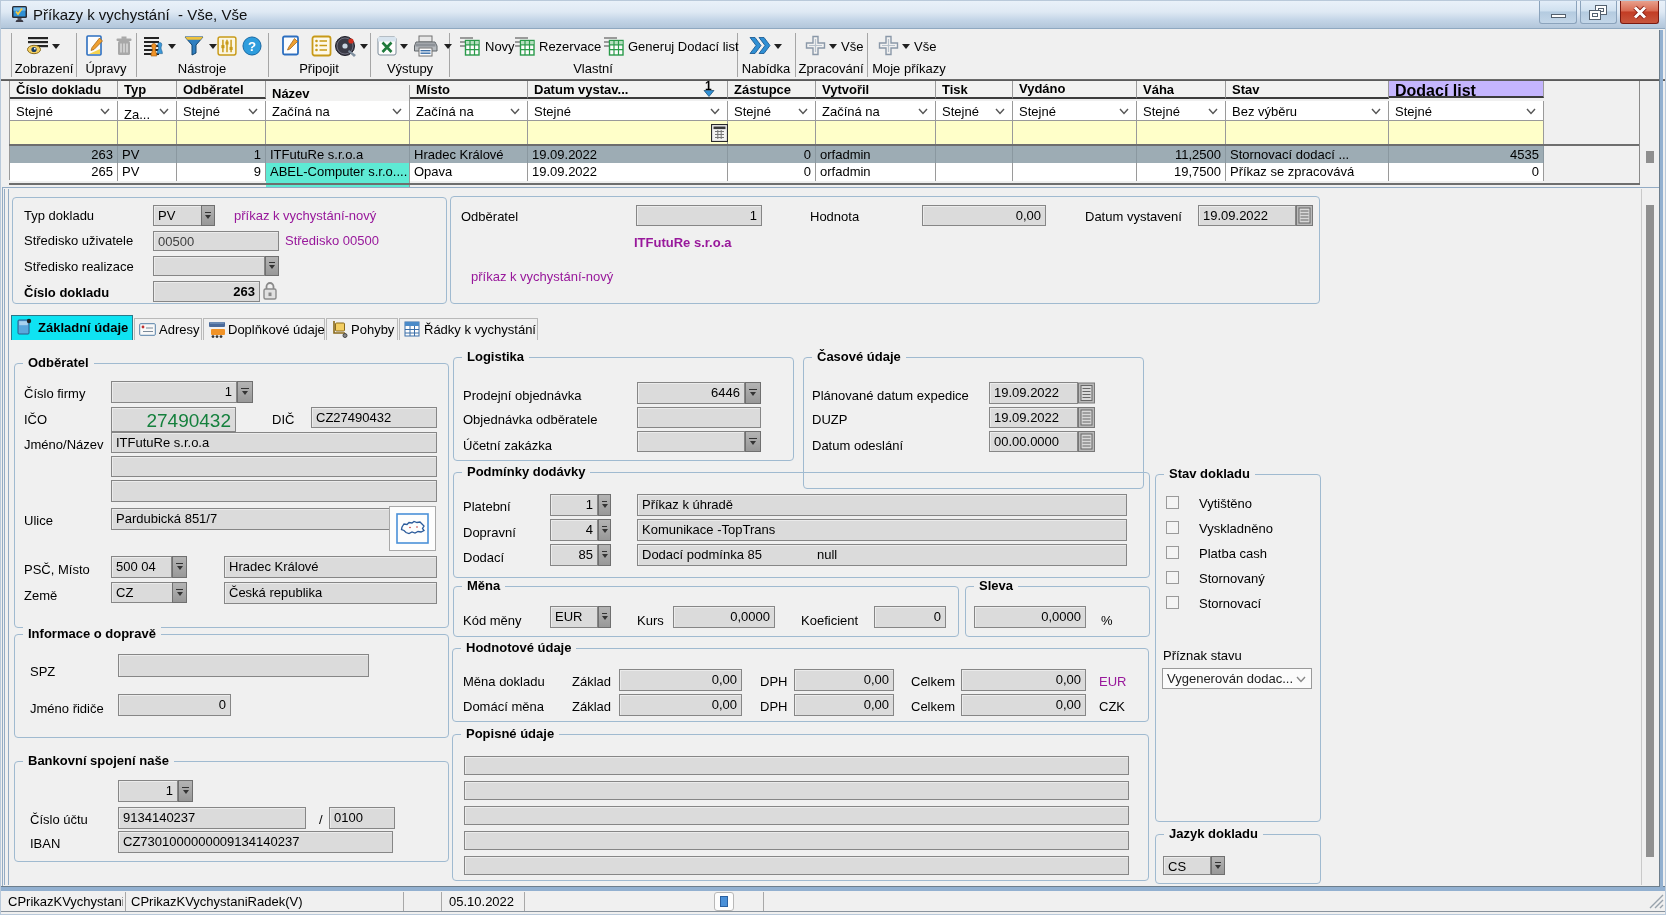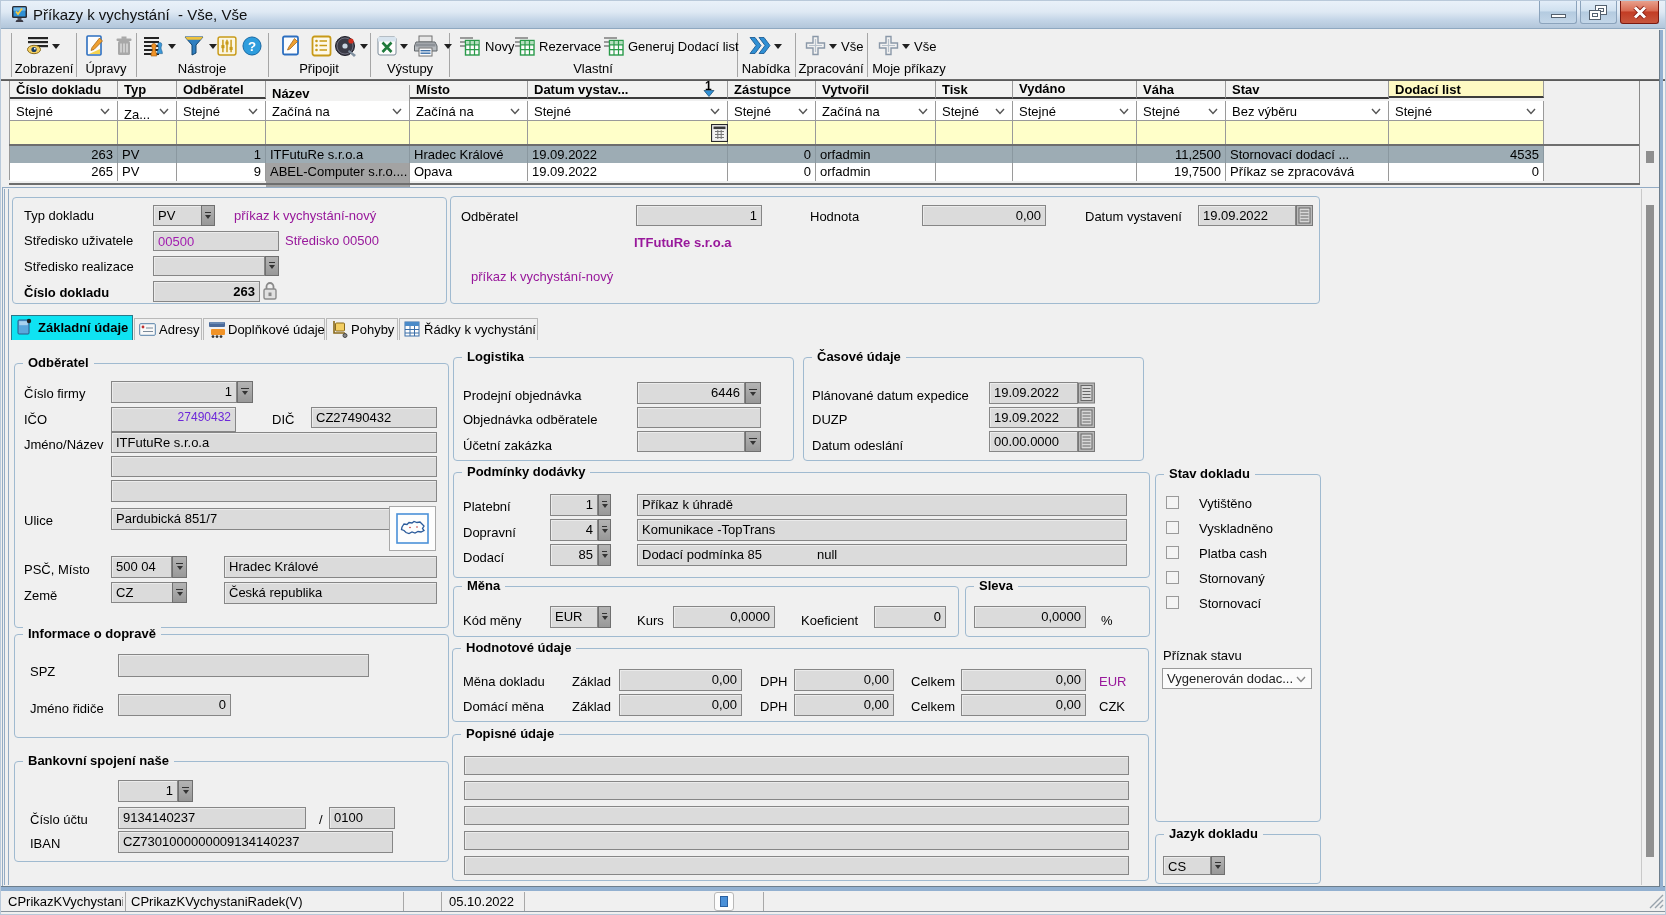--- a/index.html
+++ b/index.html
@@ -225,21 +225,21 @@
     </svg></div>
 <div class="a" style="left:177px;top:121px;width:89px;height:23px;background:#ffffc9;border-right:1px solid #9a9a9a"></div>
 <div class="a" style="left:177px;top:146px;width:89px;height:17px;background:#9dacb4;border-right:1px solid #8a98a0;text-align:right;font-size:13px;padding:1px 4px;white-space:nowrap;overflow:hidden">1</div>
 <div class="a" style="left:177px;top:163px;width:89px;height:18px;background:#fff;border-right:1px solid #9a9a9a;text-align:right;font-size:13px;padding:1px 4px;white-space:nowrap;overflow:hidden">9</div>
 <div class="a" style="left:266px;top:85px;width:144px;height:18px;background:#f2f2f1;border-right:1px solid #9a9a9a;border-bottom:2px solid #3c3c3c;font-weight:bold;font-size:13px;padding:1px 6px;white-space:nowrap;overflow:hidden">Název</div>
 <div class="a" style="left:266px;top:101px;width:144px;height:20px;background:#fff;border-right:1px solid #9a9a9a;border-bottom:1px solid #9a9a9a;font-size:13px;padding:3px 6px;white-space:nowrap;overflow:hidden">Začíná na<svg class="a" style="right:7px;top:7px" width="10" height="7" viewBox="0 0 10 7">
       <path d="M1 1 L5 5.5 L9 1" stroke="#555" stroke-width="1.4" fill="none"></path>
     </svg></div>
 <div class="a" style="left:266px;top:121px;width:144px;height:23px;background:#ffffc9;border-right:1px solid #9a9a9a"></div>
 <div class="a" style="left:266px;top:146px;width:144px;height:17px;background:#9dacb4;border-right:1px solid #8a98a0;font-size:13px;padding:1px 4px;white-space:nowrap;overflow:hidden">ITFutuRe s.r.o.a</div>
-<div class="a" style="left:266px;top:163px;width:144px;height:34px;background:#a3a3a3;border-right:1px solid #9a9a9a;font-size:13px;padding:1px 4px;white-space:nowrap;overflow:hidden">ABEL-Computer s.r.o....</div>
+<div class="a" style="left:266px;top:163px;width:144px;height:34px;background:#5eead4;border-right:1px solid #9a9a9a;font-size:13px;padding:1px 4px;white-space:nowrap;overflow:hidden">ABEL-Computer s.r.o....</div>
 <div class="a" style="left:410px;top:81px;width:118px;height:18px;background:#f2f2f1;border-right:1px solid #9a9a9a;border-bottom:2px solid #3c3c3c;font-weight:bold;font-size:13px;padding:1px 6px;white-space:nowrap;overflow:hidden">Místo</div>
 <div class="a" style="left:410px;top:101px;width:118px;height:20px;background:#fff;border-right:1px solid #9a9a9a;border-bottom:1px solid #9a9a9a;font-size:13px;padding:3px 6px;white-space:nowrap;overflow:hidden">Začíná na<svg class="a" style="right:7px;top:7px" width="10" height="7" viewBox="0 0 10 7">
       <path d="M1 1 L5 5.5 L9 1" stroke="#555" stroke-width="1.4" fill="none"></path>
     </svg></div>
 <div class="a" style="left:410px;top:121px;width:118px;height:23px;background:#ffffc9;border-right:1px solid #9a9a9a"></div>
 <div class="a" style="left:410px;top:146px;width:118px;height:17px;background:#9dacb4;border-right:1px solid #8a98a0;font-size:13px;padding:1px 4px;white-space:nowrap;overflow:hidden">Hradec Králové</div>
 <div class="a" style="left:410px;top:163px;width:118px;height:18px;background:#fff;border-right:1px solid #9a9a9a;font-size:13px;padding:1px 4px;white-space:nowrap;overflow:hidden">Opava</div>
 <div class="a" style="left:528px;top:81px;width:200px;height:18px;background:#f2f2f1;border-right:1px solid #9a9a9a;border-bottom:2px solid #3c3c3c;font-weight:bold;font-size:13px;padding:1px 6px;white-space:nowrap;overflow:hidden">Datum vystav...</div>
 <div class="a" style="left:528px;top:101px;width:200px;height:20px;background:#fff;border-right:1px solid #9a9a9a;border-bottom:1px solid #9a9a9a;font-size:13px;padding:3px 6px;white-space:nowrap;overflow:hidden">Stejné<svg class="a" style="right:7px;top:7px" width="10" height="7" viewBox="0 0 10 7">
       <path d="M1 1 L5 5.5 L9 1" stroke="#555" stroke-width="1.4" fill="none"></path>
@@ -282,21 +282,21 @@
 <div class="a" style="left:1137px;top:121px;width:89px;height:23px;background:#ffffc9;border-right:1px solid #9a9a9a"></div>
 <div class="a" style="left:1137px;top:146px;width:89px;height:17px;background:#9dacb4;border-right:1px solid #8a98a0;text-align:right;font-size:13px;padding:1px 4px;white-space:nowrap;overflow:hidden">11,2500</div>
 <div class="a" style="left:1137px;top:163px;width:89px;height:18px;background:#fff;border-right:1px solid #9a9a9a;text-align:right;font-size:13px;padding:1px 4px;white-space:nowrap;overflow:hidden">19,7500</div>
 <div class="a" style="left:1226px;top:81px;width:163px;height:18px;background:#f2f2f1;border-right:1px solid #9a9a9a;border-bottom:2px solid #3c3c3c;font-weight:bold;font-size:13px;padding:1px 6px;white-space:nowrap;overflow:hidden">Stav</div>
 <div class="a" style="left:1226px;top:101px;width:163px;height:20px;background:#fff;border-right:1px solid #9a9a9a;border-bottom:1px solid #9a9a9a;font-size:13px;padding:3px 6px;white-space:nowrap;overflow:hidden">Bez výběru<svg class="a" style="right:7px;top:7px" width="10" height="7" viewBox="0 0 10 7">
       <path d="M1 1 L5 5.5 L9 1" stroke="#555" stroke-width="1.4" fill="none"></path>
     </svg></div>
 <div class="a" style="left:1226px;top:121px;width:163px;height:23px;background:#ffffc9;border-right:1px solid #9a9a9a"></div>
 <div class="a" style="left:1226px;top:146px;width:163px;height:17px;background:#9dacb4;border-right:1px solid #8a98a0;font-size:13px;padding:1px 4px;white-space:nowrap;overflow:hidden">Stornovací dodací ...</div>
 <div class="a" style="left:1226px;top:163px;width:163px;height:18px;background:#fff;border-right:1px solid #9a9a9a;font-size:13px;padding:1px 4px;white-space:nowrap;overflow:hidden">Příkaz se zpracovává</div>
-<div class="a" style="left:1389px;top:81px;width:155px;height:17px;background:#fef9c3;border-right:1px solid #9a9a9a;border-bottom:2px solid #3c3c3c;font-weight:bold;font-size:13px;padding:1px 6px;white-space:nowrap;overflow:hidden">Dodací list</div>
+<div class="a" style="left:1389px;top:81px;width:155px;height:17px;background:#c4b5fd;border-right:1px solid #9a9a9a;border-bottom:2px solid #3c3c3c;font-weight:bold;font-size:16px;padding:1px 6px;white-space:nowrap;overflow:hidden">Dodací list</div>
 <div class="a" style="left:1389px;top:101px;width:155px;height:20px;background:#fff;border-right:1px solid #9a9a9a;border-bottom:1px solid #9a9a9a;font-size:13px;padding:3px 6px;white-space:nowrap;overflow:hidden">Stejné<svg class="a" style="right:7px;top:7px" width="10" height="7" viewBox="0 0 10 7">
       <path d="M1 1 L5 5.5 L9 1" stroke="#555" stroke-width="1.4" fill="none"></path>
     </svg></div>
 <div class="a" style="left:1389px;top:121px;width:155px;height:23px;background:#ffffc9;border-right:1px solid #9a9a9a"></div>
 <div class="a" style="left:1389px;top:146px;width:155px;height:17px;background:#9dacb4;border-right:1px solid #8a98a0;text-align:right;font-size:13px;padding:1px 4px;white-space:nowrap;overflow:hidden">4535</div>
 <div class="a" style="left:1389px;top:163px;width:155px;height:18px;background:#fff;border-right:1px solid #9a9a9a;text-align:right;font-size:13px;padding:1px 4px;white-space:nowrap;overflow:hidden">0</div>
 <div class="a" style="left:9px;top:81px;width:1px;height:99px;background:#9a9a9a"></div>
 <div class="a" style="left:705px;top:79px;font-weight:bold;font-size:12px">1</div>
 <svg class="a" style="left:703px;top:90px" width="12" height="7" viewBox="0 0 12 7">
     <path d="M1 .5 H11 L6 6.5 Z" fill="#2e8fd4" stroke="#14466e" stroke-width=".7"></path>
@@ -315,21 +315,21 @@
 <div class="a" style="left:4px;top:189px;width:1px;height:696px;background:#93abc4"></div>
 <div class="a" style="left:8px;top:189px;width:1px;height:696px;background:#93abc4"></div>
 <div class="a" style="left:1641px;top:189px;width:1px;height:696px;background:#c9c9c9"></div>
 <div class="a" style="left:1646px;top:205px;width:8px;height:652px;background:#909090"></div>
 <div class="gb" style="left:12px;top:197px;width:435px;height:107px"></div>
 <div class="lb " style="left:24px;top:208px;">Typ dokladu</div>
 <div class="fld" style="left:153px;top:205px;width:49px;height:21px;background:#dbdbdb;font-size:13px;color:#000">PV</div>
 <div class="spin" style="left:201px;top:205px;width:14px;height:21px"></div>
 <div class="lb pur" style="left:234px;top:208px;">příkaz k vychystání-nový</div>
 <div class="lb " style="left:24px;top:233px;">Středisko uživatele</div>
-<div class="fld" style="left:153px;top:231px;width:126px;height:20px;background:#dbdbdb;font-size:13px;color:#a21caf">00500</div>
+<div class="fld" style="left:153px;top:231px;width:126px;height:20px;background:#dbdbdb;font-size:13px;color:#404040">00500</div>
 <div class="lb pur" style="left:285px;top:233px;">Středisko 00500</div>
 <div class="lb " style="left:24px;top:259px;">Středisko realizace</div>
 <div class="fld" style="left:153px;top:256px;width:112px;height:20px;background:#dbdbdb;font-size:13px;color:#000"></div>
 <div class="spin" style="left:265px;top:256px;width:14px;height:20px"></div>
 <div class="lb " style="left:24px;top:285px;font-weight:bold;">Číslo dokladu</div>
 <div class="fld" style="left:153px;top:281px;width:107px;height:21px;background:#dbdbdb;text-align:right;font-weight:bold;font-size:13px;color:#000">263</div>
 <svg class="a" style="left:261px;top:280px" width="18" height="22" viewBox="0 0 18 22">
 <rect x="3" y="9" width="12" height="10" rx="1.5" fill="#e0e0e0" stroke="#8a8a8a" stroke-width="1.4"></rect>
 <path d="M5.5 9 V6.5 A3.5 3.5 0 0 1 12.5 6.5 V9" fill="none" stroke="#8a8a8a" stroke-width="1.8"></path>
 <rect x="7.5" y="12.5" width="3" height="3.6" fill="#8a8a8a"></rect>
@@ -381,21 +381,21 @@
 <rect x="1" y="1" width="14" height="4" fill="#4a8ac8"></rect>
 <path d="M1 8.5 H15 M1 12 H15 M6 5 V15 M10.5 5 V15" stroke="#3a6ea8" stroke-width="1"></path>
 </svg>
 <div class="gb" style="left:14px;top:363px;width:435px;height:265px">
     <div class="gt" style="left:8px">Odběratel</div>
   </div>
 <div class="lb " style="left:24px;top:386px;">Číslo firmy</div>
 <div class="fld" style="left:111px;top:381px;width:126px;height:22px;background:#dbdbdb;text-align:right;font-size:13px;color:#000">1</div>
 <div class="spin" style="left:237px;top:381px;width:16px;height:22px"></div>
 <div class="lb " style="left:24px;top:412px;">IČO</div>
-<div class="fld" style="left:111px;top:407px;width:125px;height:25px;background:#dbdbdb;text-align:right;font-size:12px;color:#6d28d9">27490432</div>
+<div class="fld" style="left:111px;top:407px;width:125px;height:25px;background:#dbdbdb;text-align:right;font-size:19px;color:#15803d">27490432</div>
 <div class="lb " style="left:272px;top:412px;">DIČ</div>
 <div class="fld" style="left:311px;top:407px;width:126px;height:21px;background:#dbdbdb;font-size:13px;color:#000">CZ27490432</div>
 <div class="lb " style="left:24px;top:437px;">Jméno/Název</div>
 <div class="fld" style="left:111px;top:432px;width:326px;height:21px;background:#dbdbdb;font-size:13px;color:#000">ITFutuRe s.r.o.a</div>
 <div class="fld" style="left:111px;top:456px;width:326px;height:21px;background:#dbdbdb;font-size:13px;color:#000"></div>
 <div class="fld" style="left:111px;top:480px;width:326px;height:22px;background:#dbdbdb;font-size:13px;color:#000"></div>
 <div class="lb " style="left:24px;top:513px;">Ulice</div>
 <div class="fld" style="left:111px;top:508px;width:279px;height:22px;background:#dbdbdb;font-size:13px;color:#000">Pardubická 851/7</div>
 <div class="a" style="left:389px;top:506px;width:47px;height:45px;background:#fdfdfd;border:1px solid #a8a8a8"></div>
 <svg class="a" style="left:396px;top:513px" width="33" height="31" viewBox="0 0 33 31">
@@ -434,21 +434,21 @@
     <div class="gt" style="left:8px">Logistika</div>
   </div>
 <div class="lb " style="left:463px;top:388px;">Prodejní objednávka</div>
 <div class="fld" style="left:637px;top:382px;width:108px;height:22px;background:#dbdbdb;text-align:right;font-size:13px;color:#000">6446</div>
 <div class="spin" style="left:745px;top:382px;width:16px;height:22px"></div>
 <div class="lb " style="left:463px;top:412px;">Objednávka odběratele</div>
 <div class="fld" style="left:637px;top:407px;width:124px;height:21px;background:#dbdbdb;font-size:13px;color:#000"></div>
 <div class="lb " style="left:463px;top:438px;">Účetní zakázka</div>
 <div class="fld" style="left:637px;top:431px;width:108px;height:21px;background:#dbdbdb;font-size:13px;color:#000"></div>
 <div class="spin" style="left:745px;top:431px;width:16px;height:21px"></div>
-<div class="gb" style="left:803px;top:357px;width:341px;height:104px">
+<div class="gb" style="left:803px;top:357px;width:341px;height:132px">
     <div class="gt" style="left:8px">Časové údaje</div>
   </div>
 <div class="lb " style="left:812px;top:388px;">Plánované datum expedice</div>
 <div class="fld" style="left:989px;top:382px;width:89px;height:22px;background:#dbdbdb;font-size:13px;color:#000">19.09.2022</div>
 <svg class="a" style="left:1078px;top:382px" width="17" height="22" viewBox="0 0 17 21">
 <rect x="0.5" y="0.5" width="16" height="20" fill="#b9b9b9" stroke="#787878"></rect>
 <rect x="3" y="3" width="11" height="15" fill="#d8d8d8" stroke="#666"></rect>
 <path d="M4.5 6 H12.5 M4.5 9 H12.5 M4.5 12 H12.5 M4.5 15 H12.5" stroke="#666" stroke-width="1"></path>
 </svg>
 <div class="lb " style="left:812px;top:412px;">DUZP</div>

